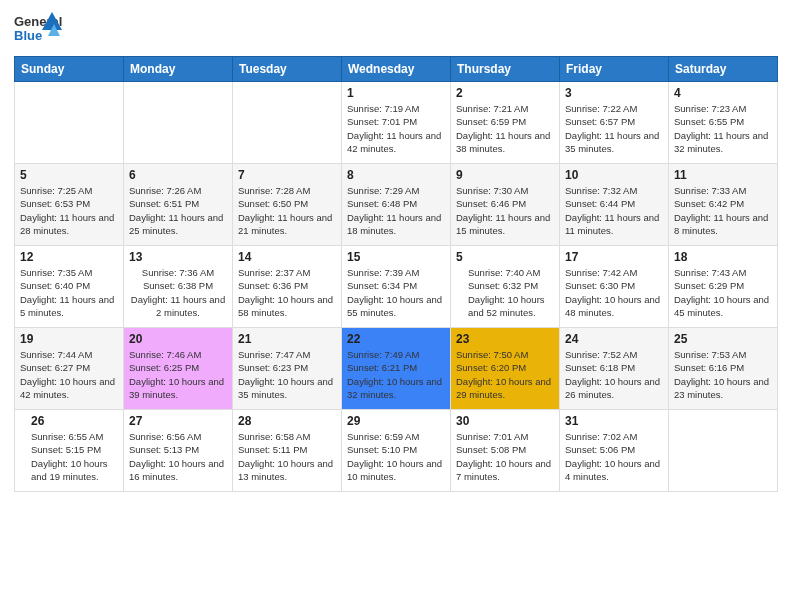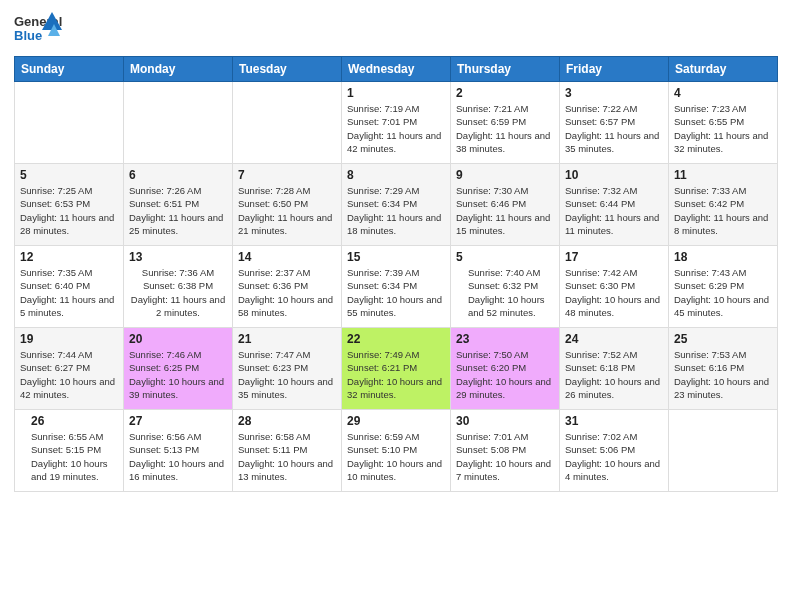--- a/index.html
+++ b/index.html
@@ -167,21 +167,21 @@
           </td>
           <td style="background: rgb(245, 245, 245);">
             <span class="day-number">7</span>
             <div class="day-info" style="white-space: pre-line;">Sunrise: 7:28 AM
 Sunset: 6:50 PM
 Daylight: 11 hours and 21 minutes.</div>
           </td>
           <td style="background: rgb(245, 245, 245);">
             <span class="day-number">8</span>
             <div class="day-info" style="white-space: pre-line;">Sunrise: 7:29 AM
-Sunset: 6:34 PM
+Sunset: 6:48 PM
 Daylight: 11 hours and 18 minutes.</div>
           </td>
           <td style="background: rgb(245, 245, 245);">
             <span class="day-number">9</span>
             <div class="day-info" style="white-space: pre-line;">Sunrise: 7:30 AM
 Sunset: 6:46 PM
 Daylight: 11 hours and 15 minutes.</div>
           </td>
           <td style="background: rgb(245, 245, 245);">
             <span class="day-number">10</span>
@@ -252,27 +252,27 @@
             <div class="day-info" style="white-space: pre-line;">Sunrise: 7:46 AM
 Sunset: 6:25 PM
 Daylight: 10 hours and 39 minutes.</div>
           </td>
           <td style="background: rgb(245, 245, 245);">
             <span class="day-number">21</span>
             <div class="day-info" style="white-space: pre-line;">Sunrise: 7:47 AM
 Sunset: 6:23 PM
 Daylight: 10 hours and 35 minutes.</div>
           </td>
-          <td style="background: #bef264;">
+          <td style="background: #3b82f6;">
             <span class="day-number">22</span>
             <div class="day-info" style="white-space: pre-line;">Sunrise: 7:49 AM
 Sunset: 6:21 PM
 Daylight: 10 hours and 32 minutes.</div>
           </td>
-          <td style="background: #f0abfc;">
+          <td style="background: #eab308;">
             <span class="day-number">23</span>
             <div class="day-info" style="white-space: pre-line;">Sunrise: 7:50 AM
 Sunset: 6:20 PM
 Daylight: 10 hours and 29 minutes.</div>
           </td>
           <td style="background: rgb(245, 245, 245);">
             <span class="day-number">24</span>
             <div class="day-info" style="white-space: pre-line;">Sunrise: 7:52 AM
 Sunset: 6:18 PM
 Daylight: 10 hours and 26 minutes.</div>

